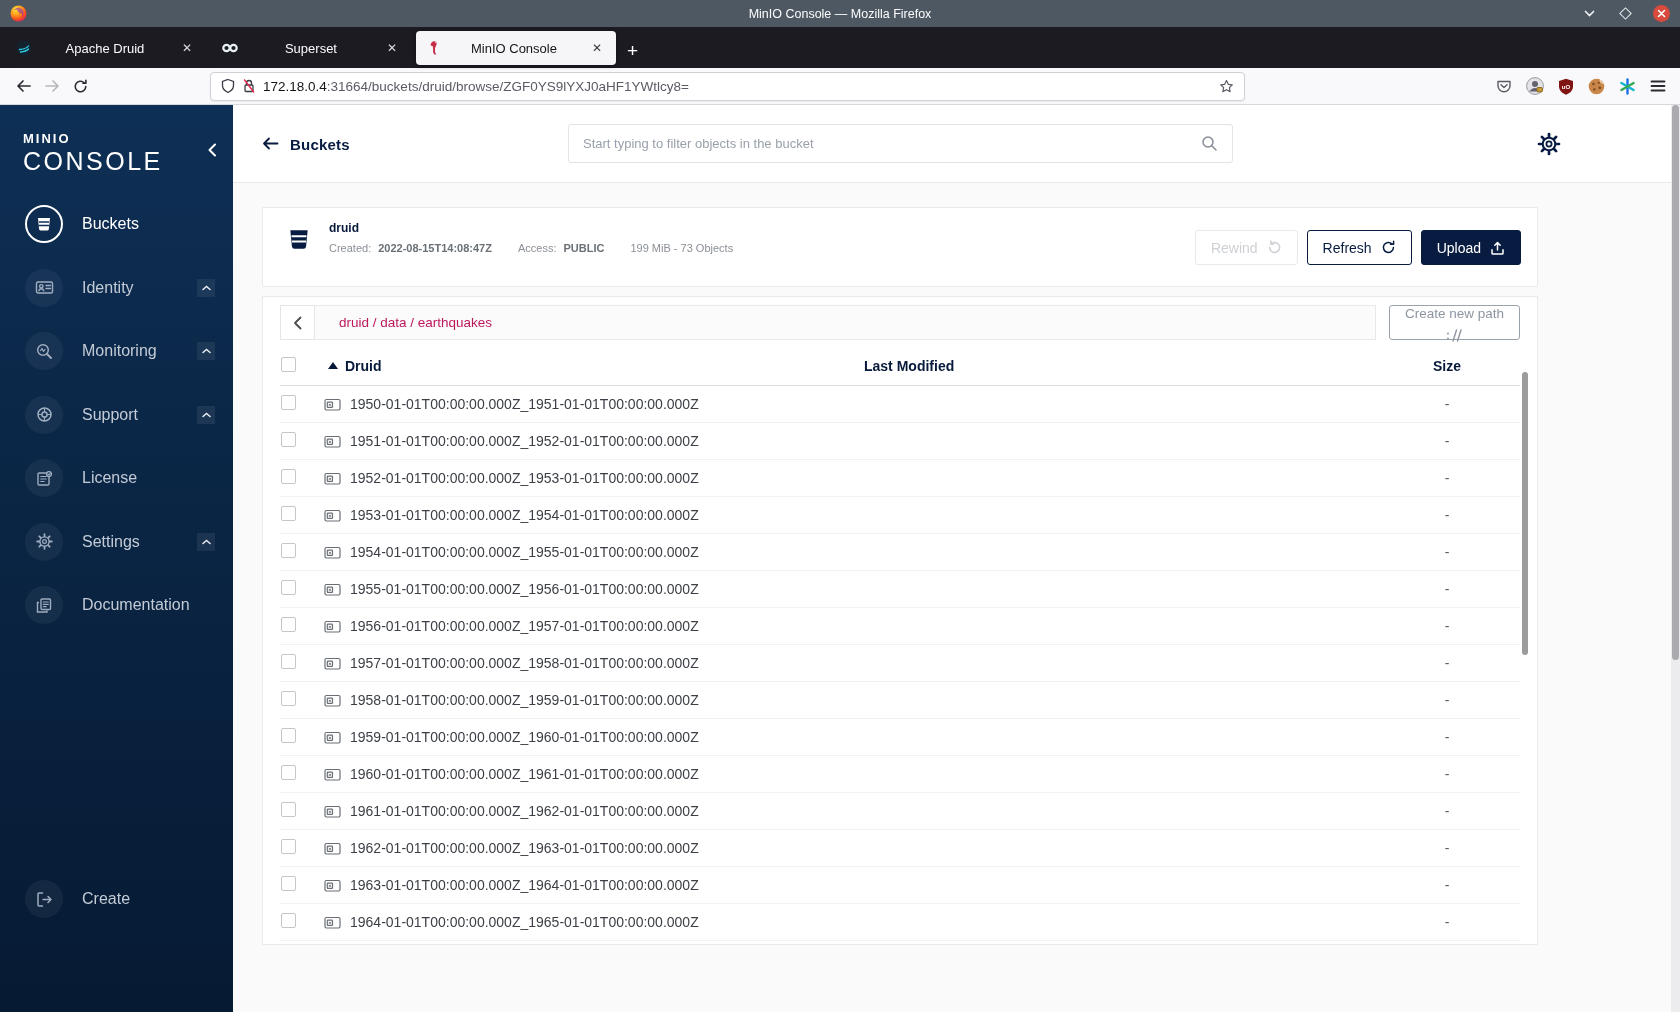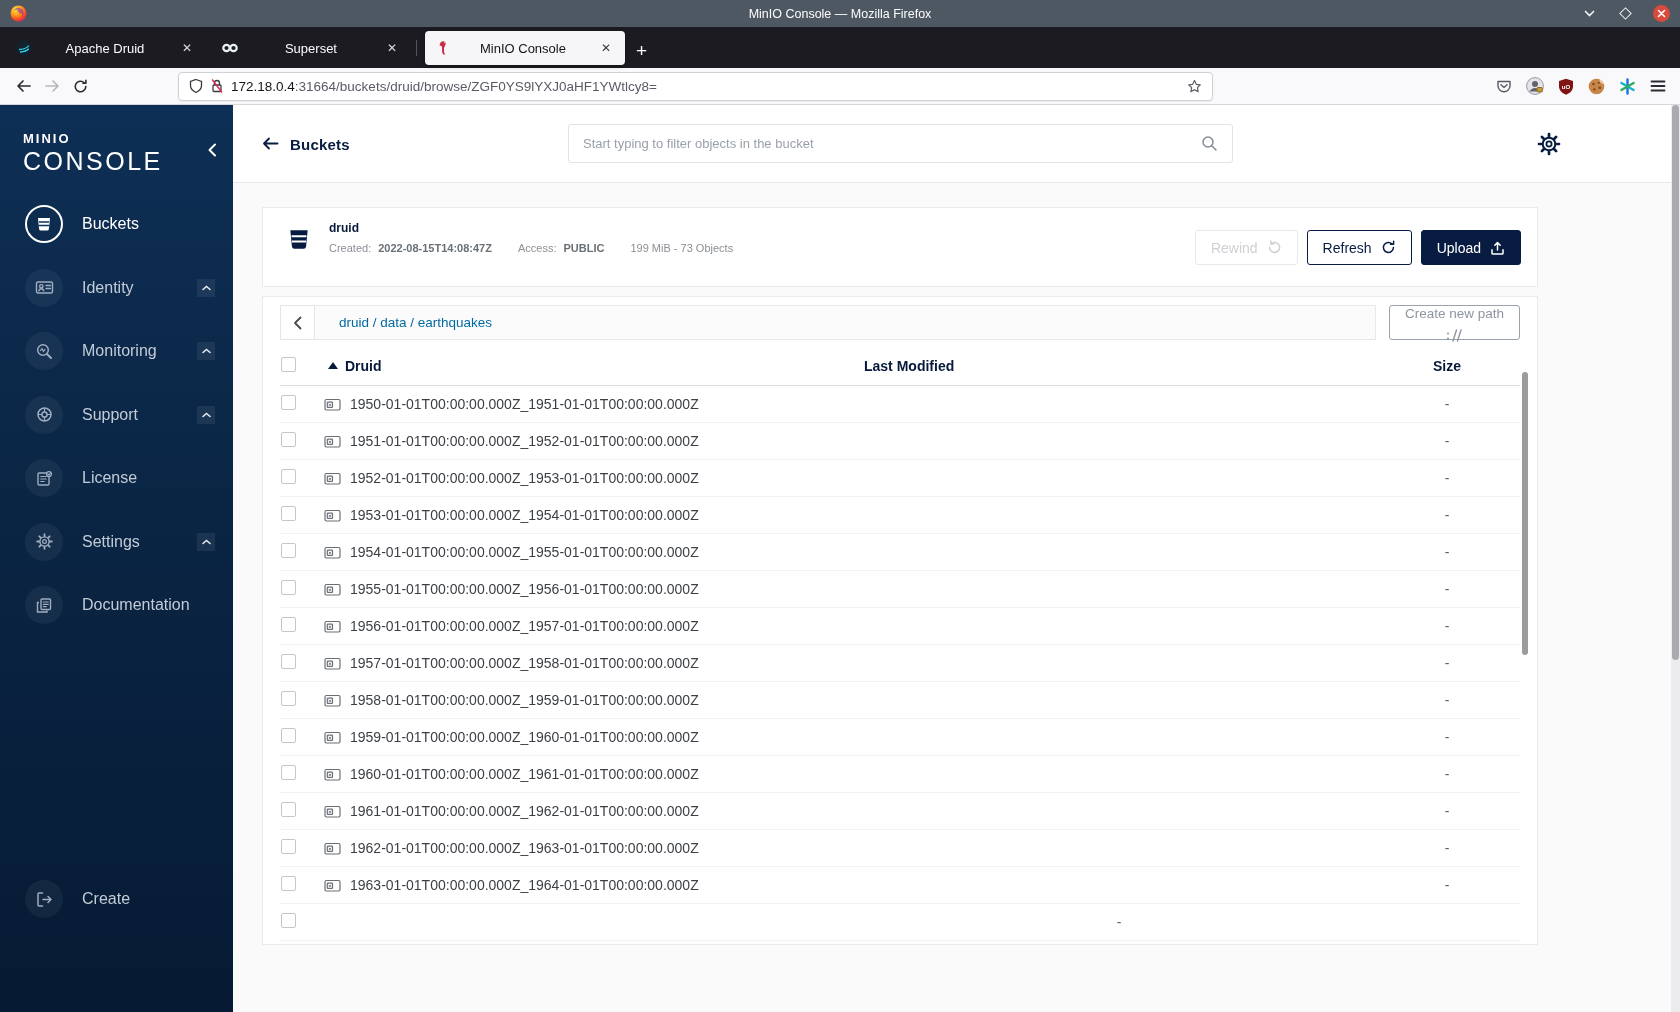--- a/index.html
+++ b/index.html
@@ -17,31 +17,31 @@
   .diamond { width:9px; height:9px; border:1.6px solid #eceff1; transform:rotate(45deg); }
   .close-circle { width:17px; height:17px; border-radius:50%; background:#d84a3c;
     display:flex; align-items:center; justify-content:center; }
 
   .tabbar { height:41px; background:#1c1b22; display:flex; align-items:flex-end; padding:0 6px; }
   .tab { width:200px; height:34px; margin:0 5px 3px 0; border-radius:4px; display:flex;
     align-items:center; gap:8px; padding:0 10px; color:#fbfbfe; font-size:13px; position:relative;text-align:center; }
   .tab.inactive { background:#1c1b22; }
   .tab.inactive::after { content:""; position:absolute; right:-6px; top:9px; height:16px;
     width:1px; background:#54535c; }
-  .tab.active { background:#f6f6f8; color:#15141a; box-shadow:0 1px 4px rgba(0,0,0,.4);margin-left:9px; }
+  .tab.active { background:#f6f6f8; color:#15141a; box-shadow:0 1px 4px rgba(0,0,0,.4); }
   .tab-label { white-space:nowrap; overflow:hidden; flex:1; }
   .tab-close { font-size:12px; opacity:.85; padding:2px 4px; border-radius:3px; }
   .newtab { color:#fbfbfe; font-size:19px; margin:0 0 8px 6px; line-height:1; }
 
   .navbar { height:37px; background:#f9f9fb; border-bottom:1px solid #d7d7db;
     display:flex; align-items:center; padding:0 10px; }
   .nav-btn { width:28px; height:26px; display:flex; align-items:center; justify-content:center;
     color:#2b2b33; }
   .nav-btn.disabled { color:#b6b6bd; }
-  .urlbar { margin-left:84px; width:1035px; height:29px; background:#fff;
+  .urlbar { margin-left:116px; width:1035px; height:29px; background:#fff;
     border:1px solid #d0d0d7; border-radius:4px; display:flex; align-items:center;
     padding:0 10px; gap:7px; box-shadow:0 1px 2px rgba(0,0,0,.06); }
   .url-text { font-size:13.5px; color:#5b5b66; white-space:nowrap; overflow:hidden; flex:1; }
   .url-host { color:#15141a; }
   .ext-icons { margin-left:auto; display:flex; align-items:center; gap:14px; padding-right:4px; }
 
   
   .app { display:flex; height:907px; position:relative; }
 
   
@@ -92,21 +92,21 @@
   .btn-disabled { border:1px solid #e9e9e9; color:#cdd0d4; }
   .btn-outline { border:1px solid #081c42; color:#081c42; }
   .btn-primary { border:1px solid #081c42; background:#081c42; color:#fff; }
 
   .panel { background:#fff; border:1px solid #eaeaea; height:649px; padding:8px 17px 0 17px;
     position:relative; overflow:hidden; }
   .browse-bar { display:flex; align-items:stretch; height:35px; }
   .crumb-back { width:35px; border:1px solid #e5e5e5; display:flex; align-items:center;
     justify-content:center; color:#4a4a4a; background:#fff; }
   .crumb-strip { flex:1; border:1px solid #e9e9e9; border-left:none; background:#fbfbfb;
-    display:flex; align-items:center; padding-left:24px; font-size:13.5px; color:#0369a1;
+    display:flex; align-items:center; padding-left:24px; font-size:13.5px; color:#be185d;
     margin-right:13px; }
   .btn-createpath { border:1px solid #9aa2ac; color:#8d96a0; font-size:13.5px; gap:8px;flex-direction:column; }
 
   .thead, .trow { display:grid; grid-template-columns:44px 540px 1fr 146px; align-items:center; }
   .thead { height:40px; margin-top:6px; border-bottom:1px solid #dedede;
     font-size:14px; font-weight:700; color:#07193b; }
   .th-name { display:flex; align-items:center; gap:7px; padding-left:4px; }
   .sort-asc { width:0; height:0; border-left:5px solid transparent; border-right:5px solid transparent;
     border-bottom:7px solid #07193b; }
   .th-size { text-align:center; }
@@ -743,20 +743,30 @@
                   </svg>
                 </span>
                 <span>1963-01-01T00:00:00.000Z_1964-01-01T00:00:00.000Z</span>
               </div>
               <div></div>
               <div class="cell-size">-</div>
             </div>
 
             <div class="trow">
               <div class="cell-check"><span class="checkbox"></span></div>
+              <div class="cell-name">
+                <span class="obj-icon">
+                  <svg width="17" height="15" viewBox="0 0 17 15" fill="none" stroke="currentColor" stroke-width="1.2">
+                    <rect x="1" y="2.5" width="15" height="10.5" rx="1.4"></rect>
+                    <rect x="3.3" y="5.2" width="5.2" height="5.2" rx=".6"></rect>
+                    <path d="M4.9 6.8l2 2M6.9 6.8l-2 2" stroke-width="1"></path>
+                  </svg>
+                </span>
+                <span>1964-01-01T00:00:00.000Z_1965-01-01T00:00:00.000Z</span>
+              </div>
               <div></div>
               <div class="cell-size">-</div>
             </div>
           </div>
 
         <div class="table-scrollbar">
           <div class="table-thumb"></div>
         </div>
       </div>
     </div>

